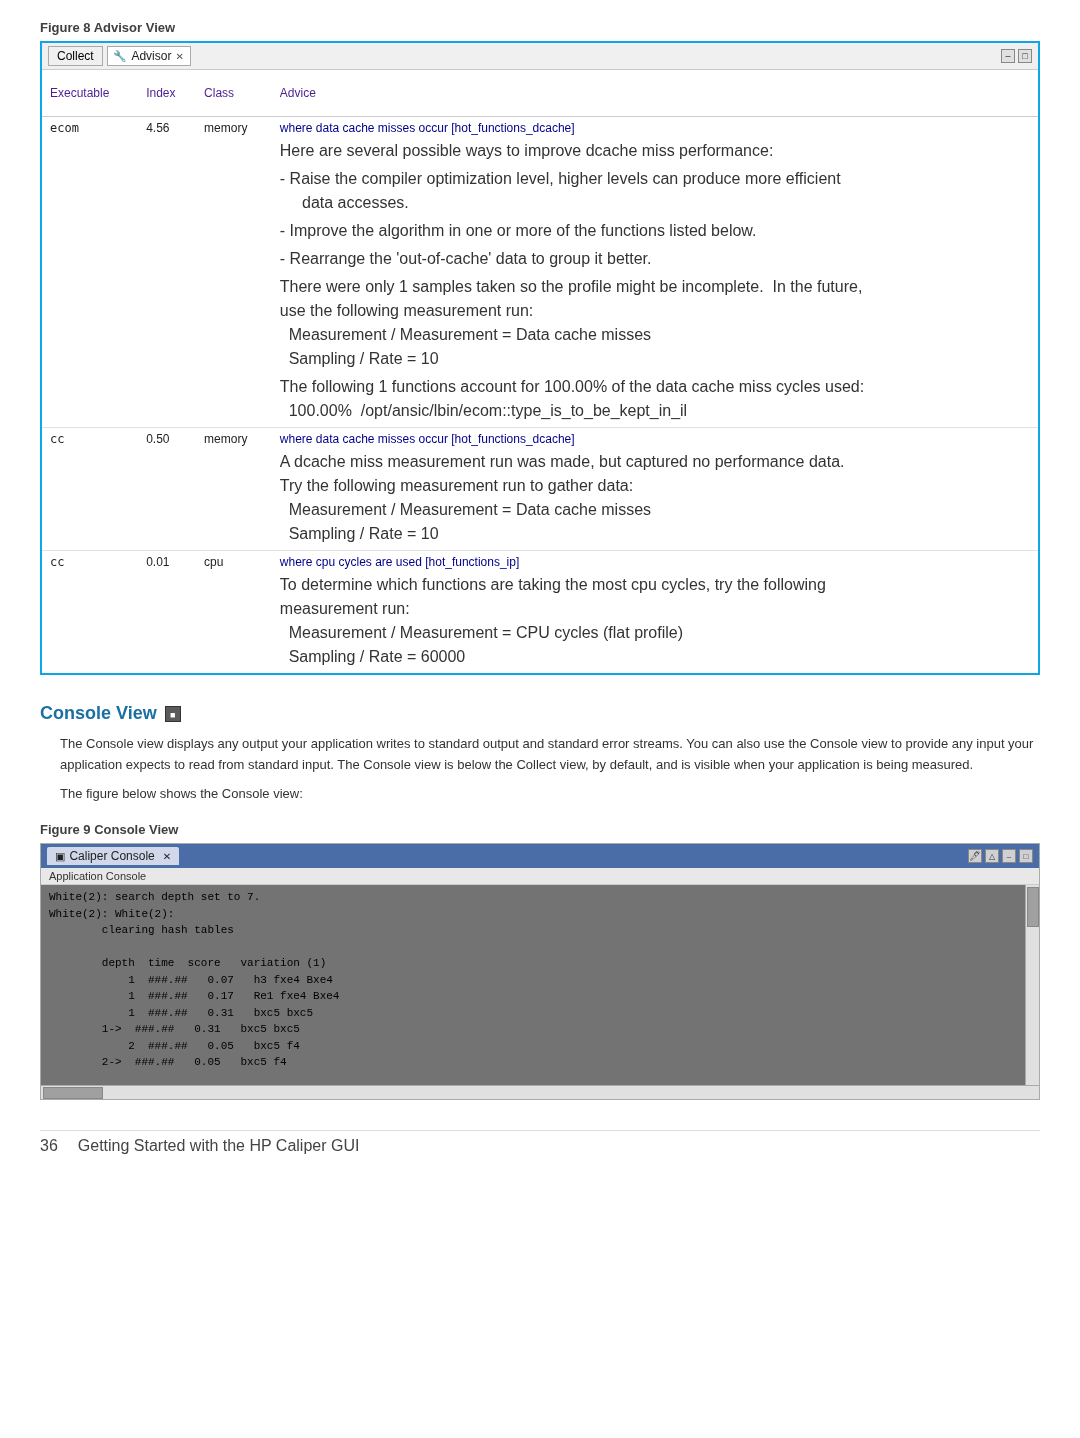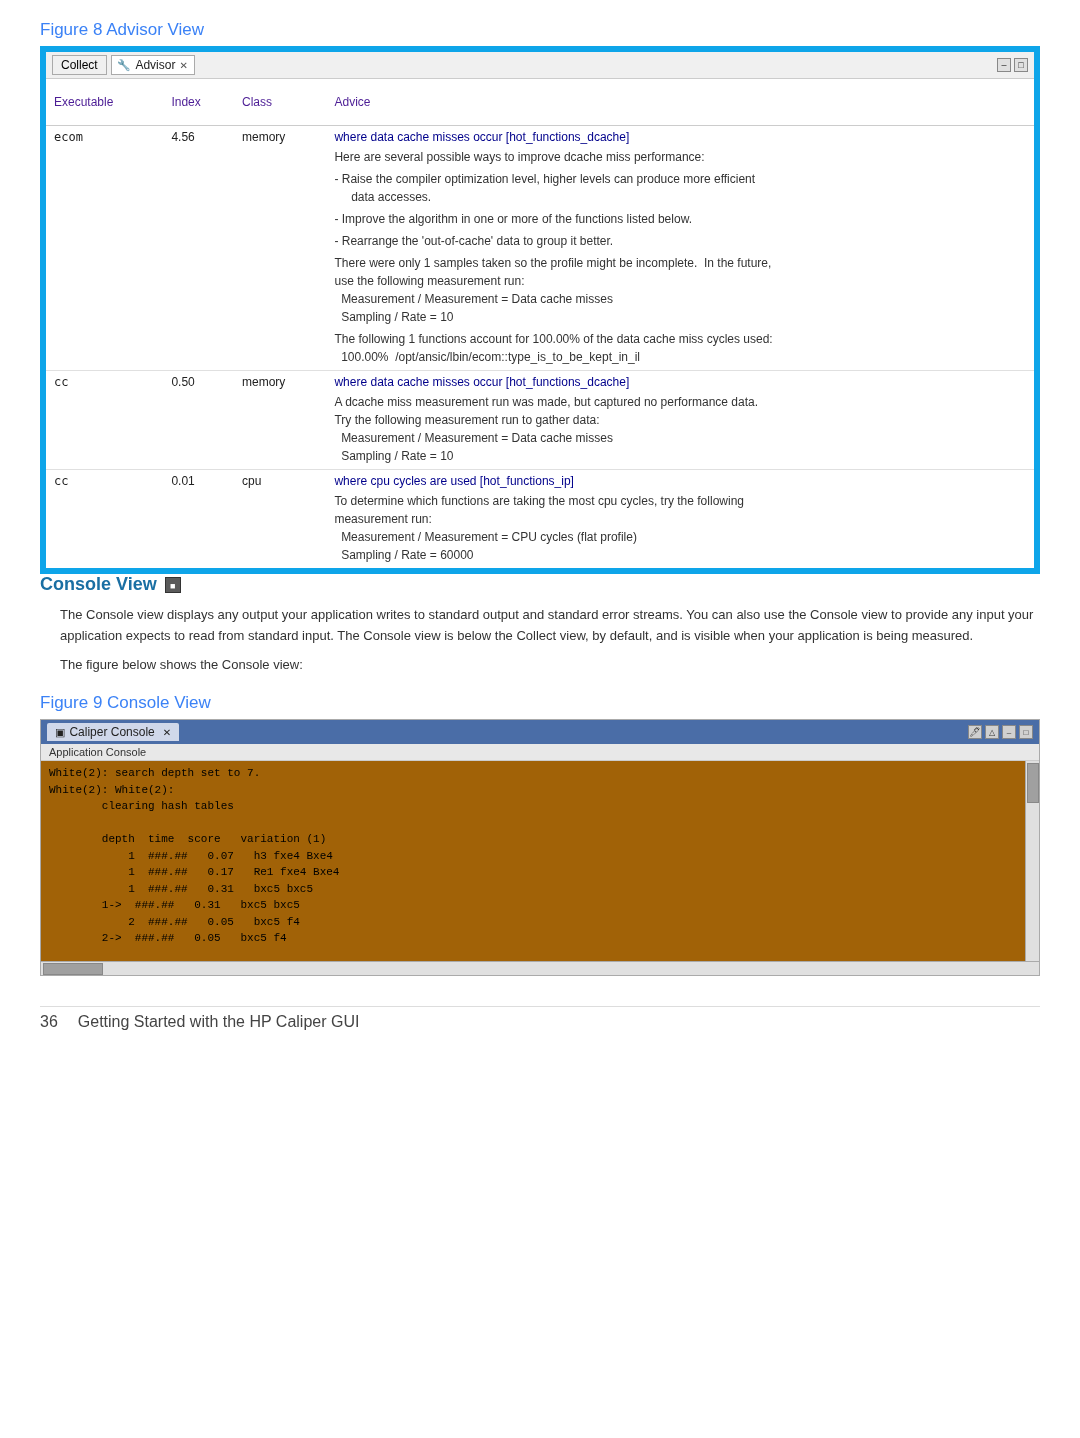--- a/index.html
+++ b/index.html
@@ -6,29 +6,30 @@
     body {
       background: #fff;
       font-family: Arial, Helvetica, sans-serif;
       font-size: 13px;
       color: #222;
       padding: 20px 40px 30px 40px;
     }
 
     
     .figure-title {
-      color: #3b82f6;
-      font-weight: normal;
-      font-size: 17px;
+      color: #404040;
+      font-weight: bold;
+      font-size: 13px;
       margin-bottom: 6px;
     }
 
     
     .window-frame {
-      border: 6px solid #0ea5e9;
+      border: 2px solid #0ea5e9;
+      margin-bottom: 28px;
       background: #fff;
     }
     .window-titlebar {
       display: flex;
       align-items: center;
       justify-content: space-between;
       background: #f0f0f0;
       border-bottom: 1px solid #ccc;
       padding: 3px 6px;
       font-size: 12px;
@@ -100,21 +101,21 @@
     .advisor-table tr.data-row td {
       border-top: 1px solid #e0e0e0;
     }
     .advice-link {
       color: #00008b;
       text-decoration: none;
     }
     .advice-content {
       margin-top: 4px;
       color: #333;
-      font-size: 12px;
+      font-size: 16px;
       line-height: 1.5;
     }
 
     
     .section-header {
       display: flex;
       align-items: center;
       gap: 8px;
       margin-bottom: 10px;
     }
@@ -186,21 +187,21 @@
       color: #333;
     }
     .app-console-bar {
       background: #e8e8e8;
       border-bottom: 1px solid #ccc;
       padding: 2px 8px;
       font-size: 11px;
       color: #333;
     }
     .console-content {
-      background: #a16207;
+      background: #737373;
       font-family: 'Courier New', Courier, monospace;
       font-size: 11px;
       padding: 4px 8px;
       line-height: 1.5;
       min-height: 200px;
       position: relative;
       overflow: hidden;
     }
     .console-line {
       white-space: pre;

